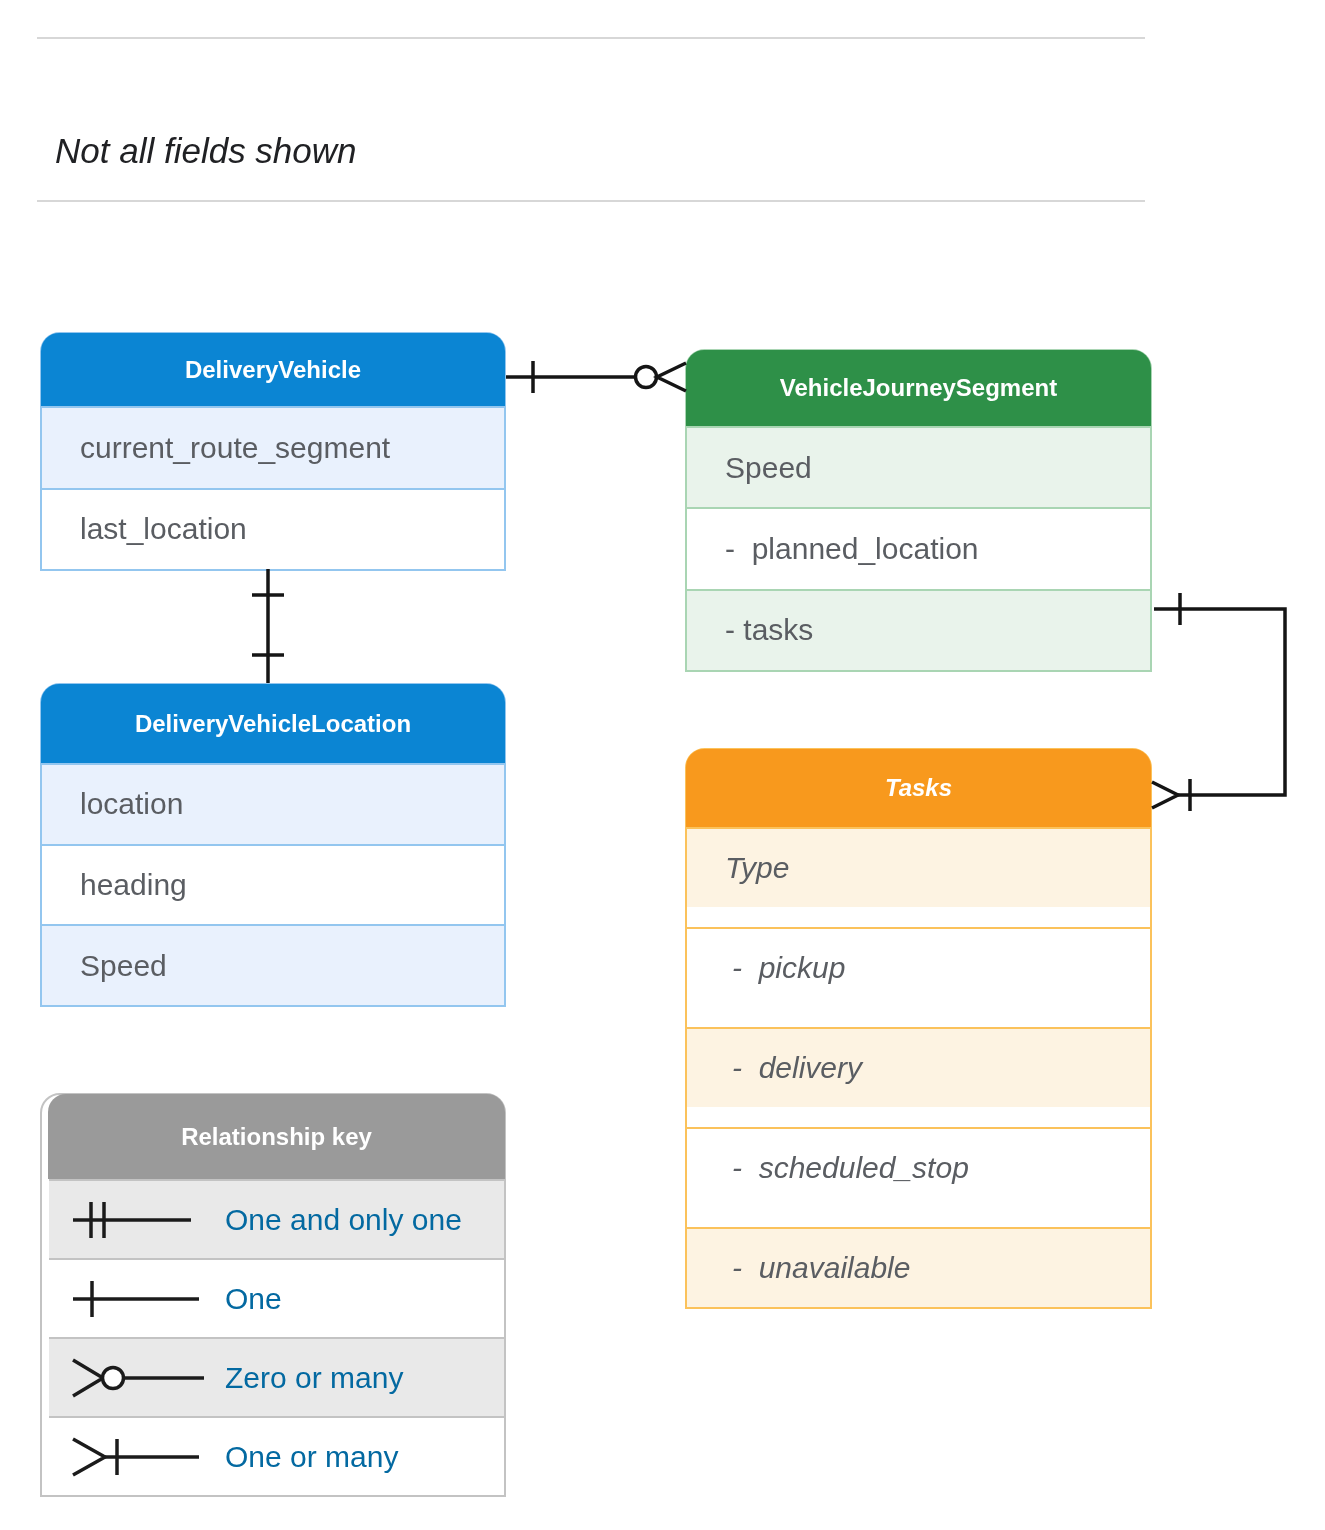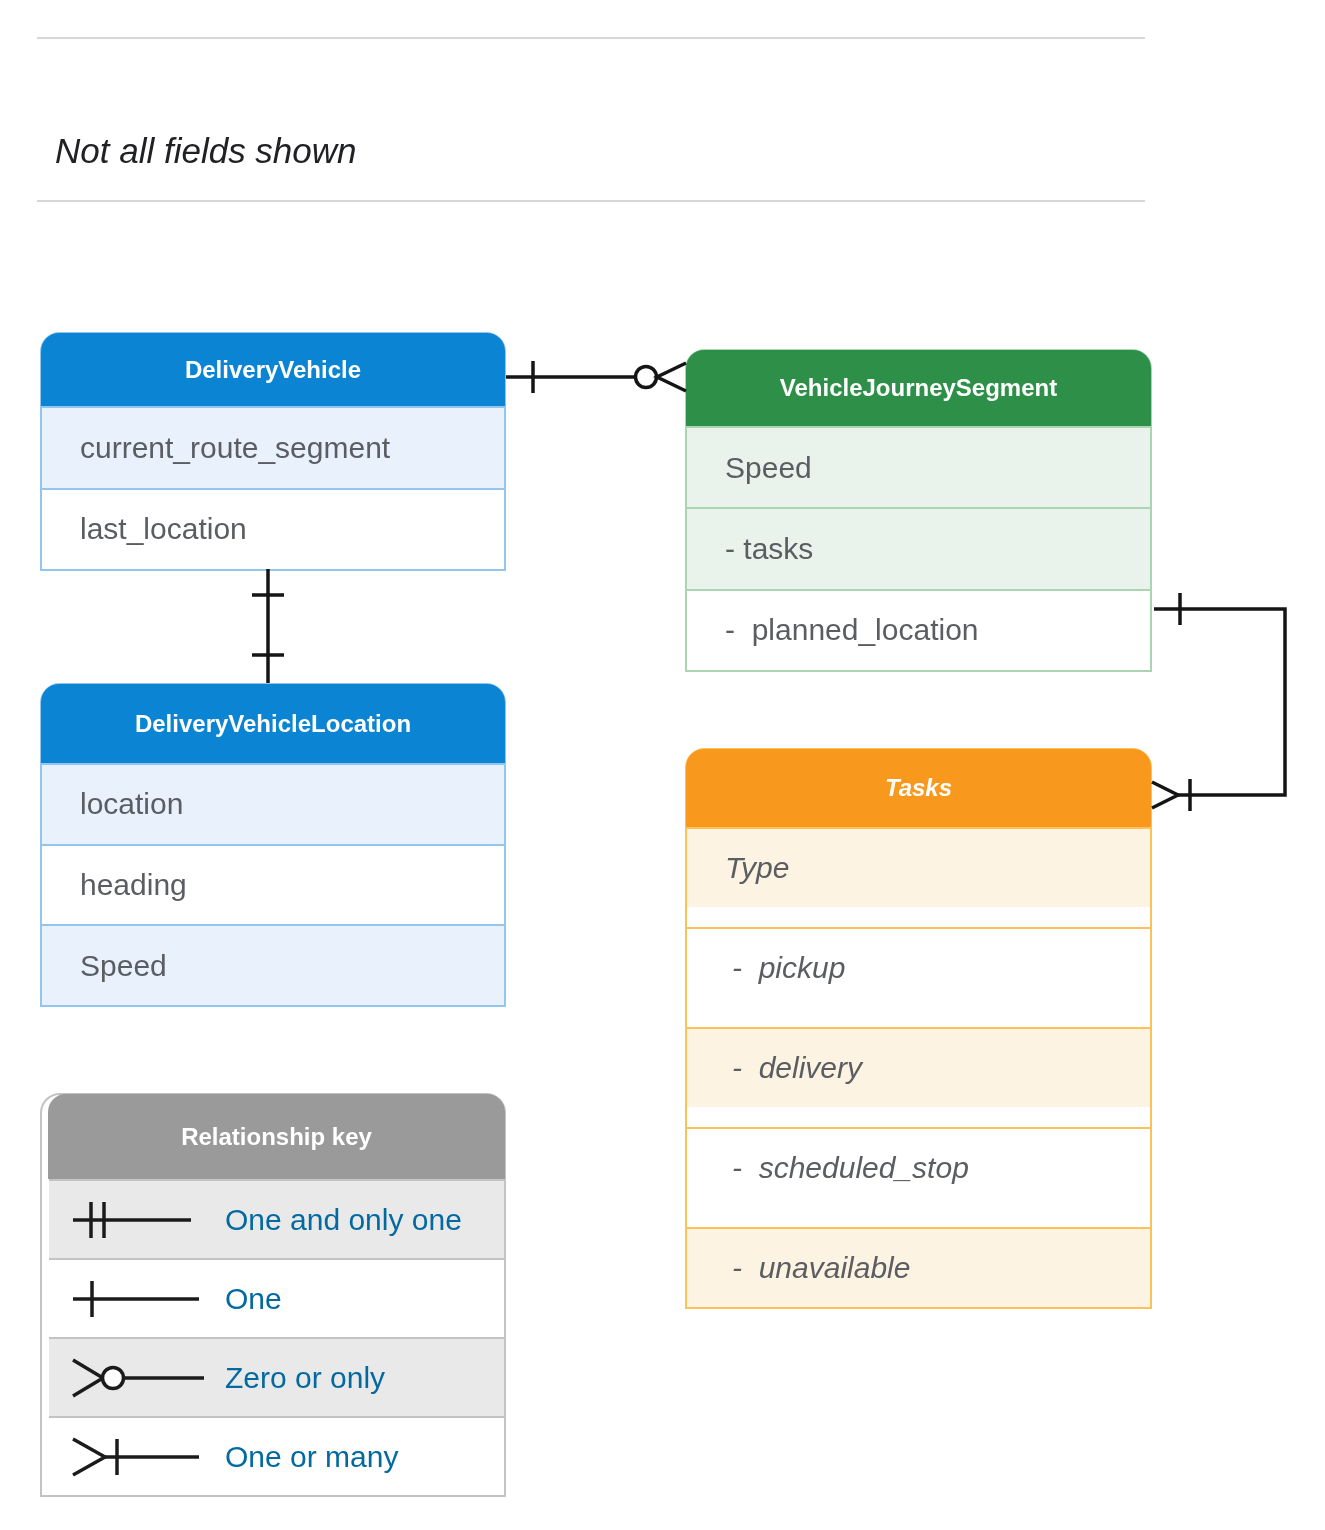--- a/index.html
+++ b/index.html
@@ -52,22 +52,22 @@
 
   <div class="entity e-blue e-dv">
     <div class="ehead">DeliveryVehicle</div>
     <div class="erow alt">current_route_segment</div>
     <div class="erow">last_location</div>
   </div>
 
   <div class="entity e-green e-vjs">
     <div class="ehead">VehicleJourneySegment</div>
     <div class="erow alt">Speed</div>
+    <div class="erow">-  planned_location</div>
     <div class="erow alt">- tasks</div>
-    <div class="erow">-  planned_location</div>
   </div>
 
   <div class="entity e-blue e-dvl">
     <div class="ehead">DeliveryVehicleLocation</div>
     <div class="erow alt">location</div>
     <div class="erow">heading</div>
     <div class="erow alt">Speed</div>
   </div>
 
   <div class="entity e-orange e-tasks">
@@ -98,21 +98,21 @@
       </svg>
       <span class="keylabel">One</span>
     </div>
 
     <div class="erow alt">
       <svg class="sym" viewBox="0 0 146 58">
         <path d="M2,11 L32,29 L2,47"></path>
           <circle cx="42" cy="29" r="10.5"></circle>
           <path d="M53,29 H133"></path>
       </svg>
-      <span class="keylabel">Zero or only</span>
+      <span class="keylabel">Zero or many</span>
     </div>
 
     <div class="erow">
       <svg class="sym" viewBox="0 0 146 58">
         <path d="M2,11 L34,29 L2,47"></path>
           <path d="M34,29 H128"></path>
           <path d="M46,11 V47"></path>
       </svg>
       <span class="keylabel">One or many</span>
     </div>

